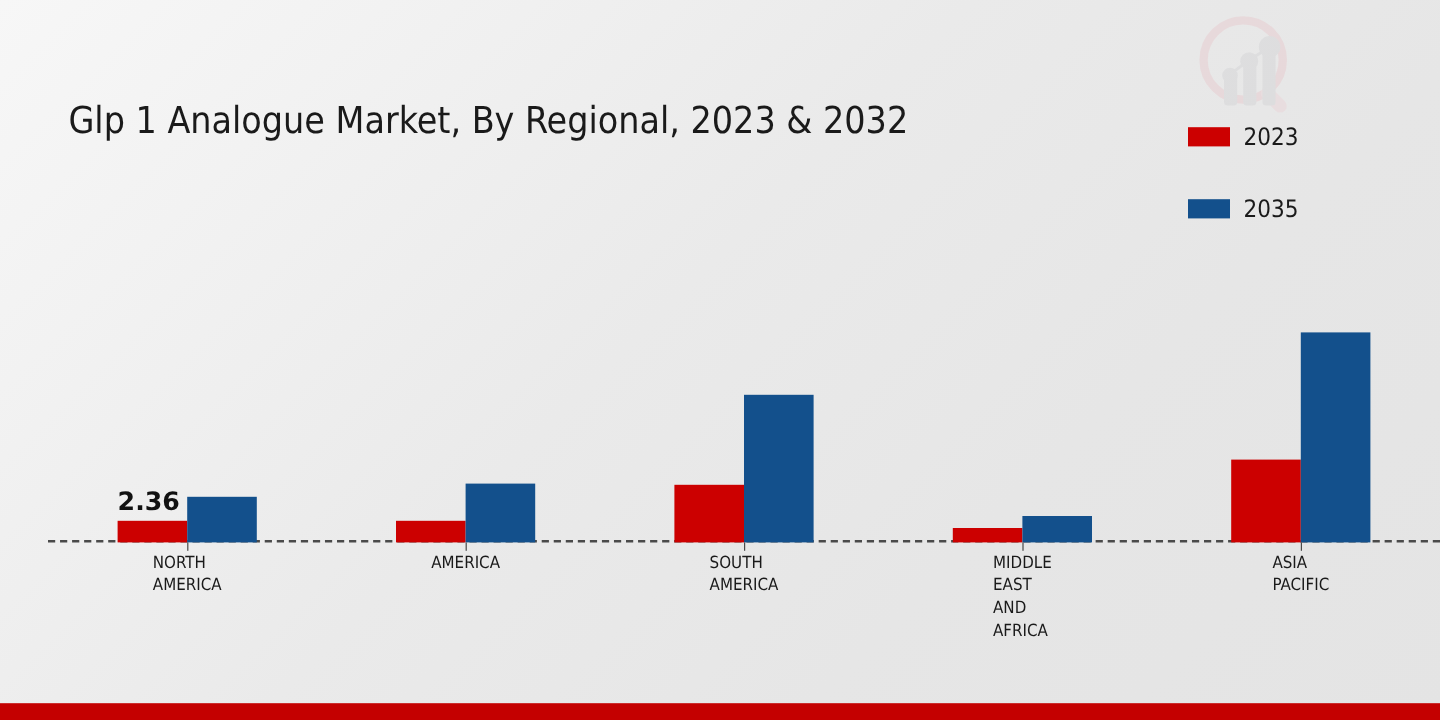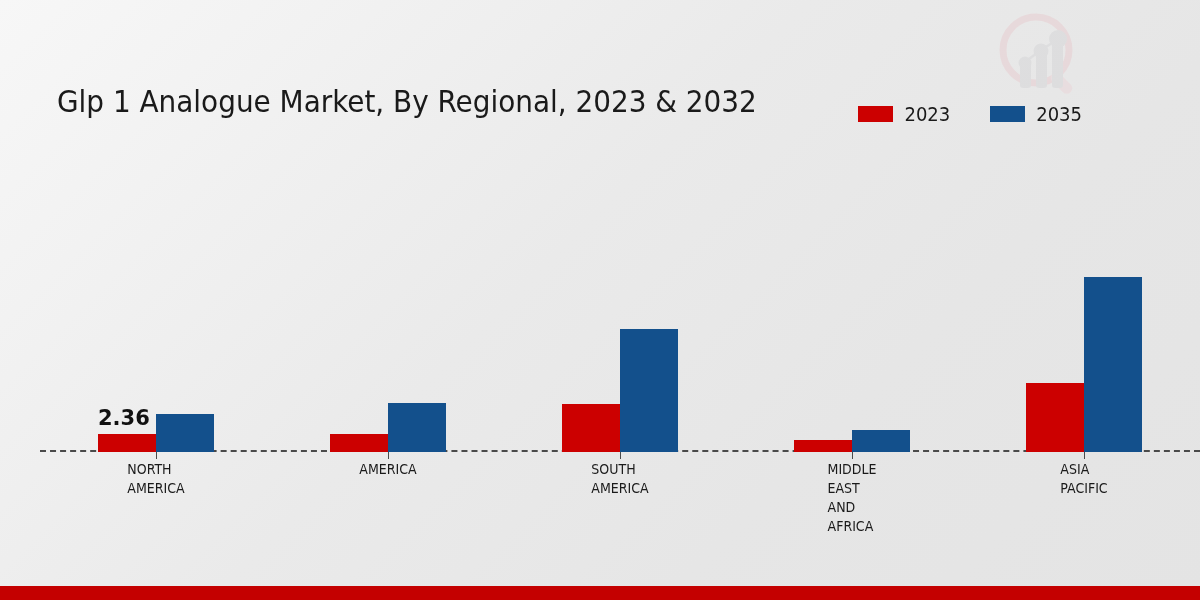--- a/index.html
+++ b/index.html
@@ -47,20 +47,21 @@
   }
 
   
   #legend {
     position: absolute;
     right: 118px;
     top: 104px;
     display: flex;
     align-items: center;
     gap: 40px;
+    flex-direction: column;
   }
   .legend-item {
     display: flex;
     align-items: center;
     gap: 11px;
   }
   .legend-swatch {
     width: 35px;
     height: 16px;
     display: block;

